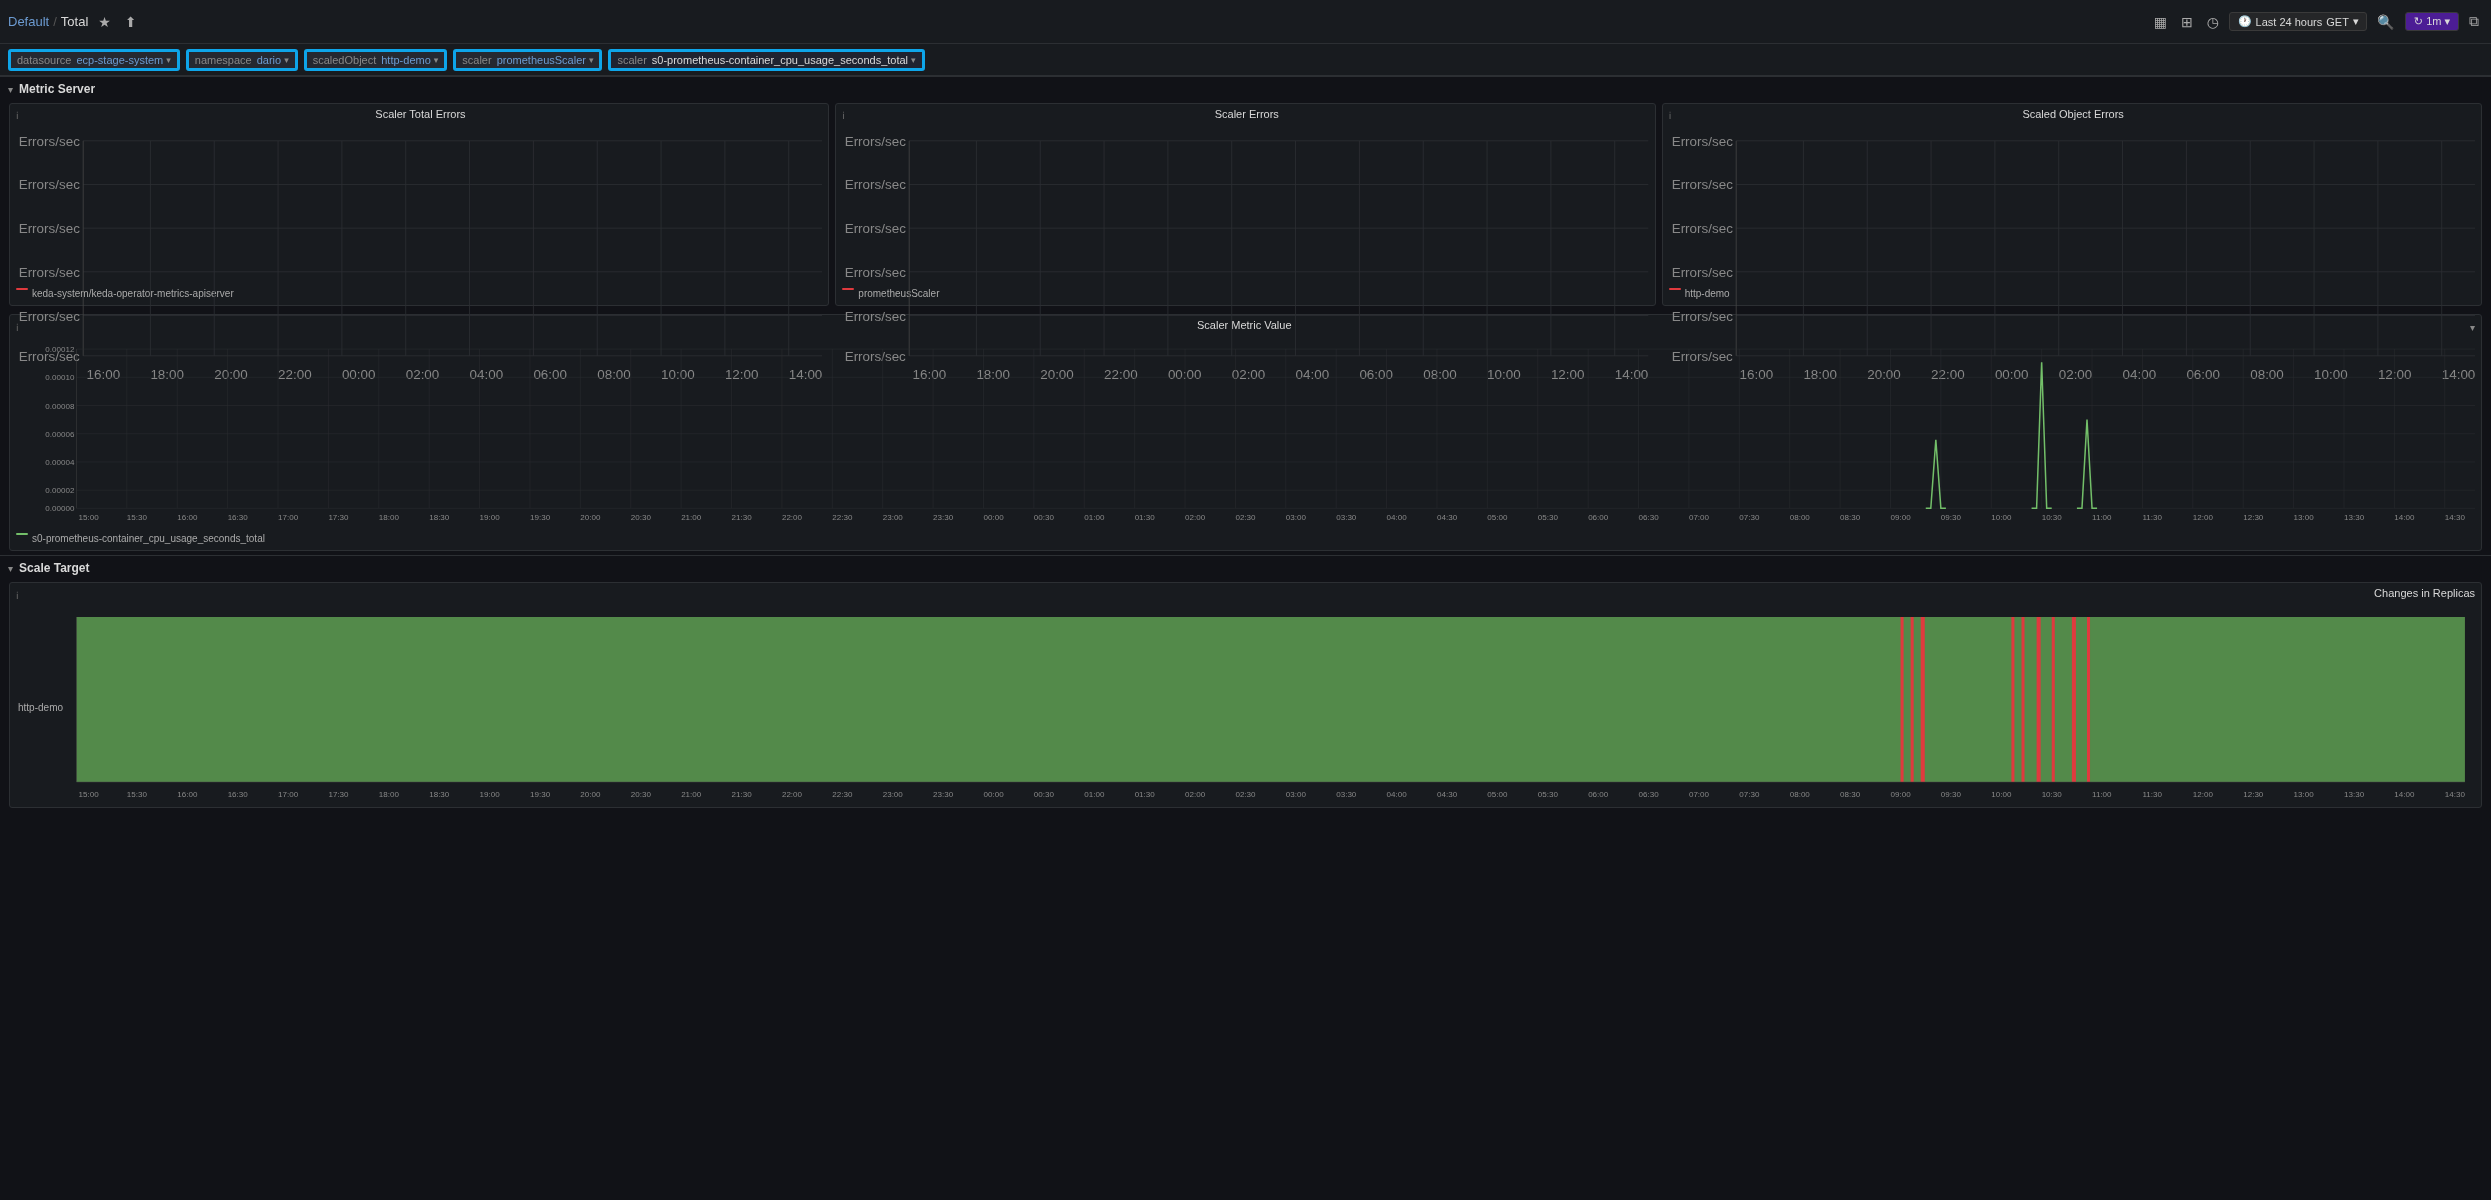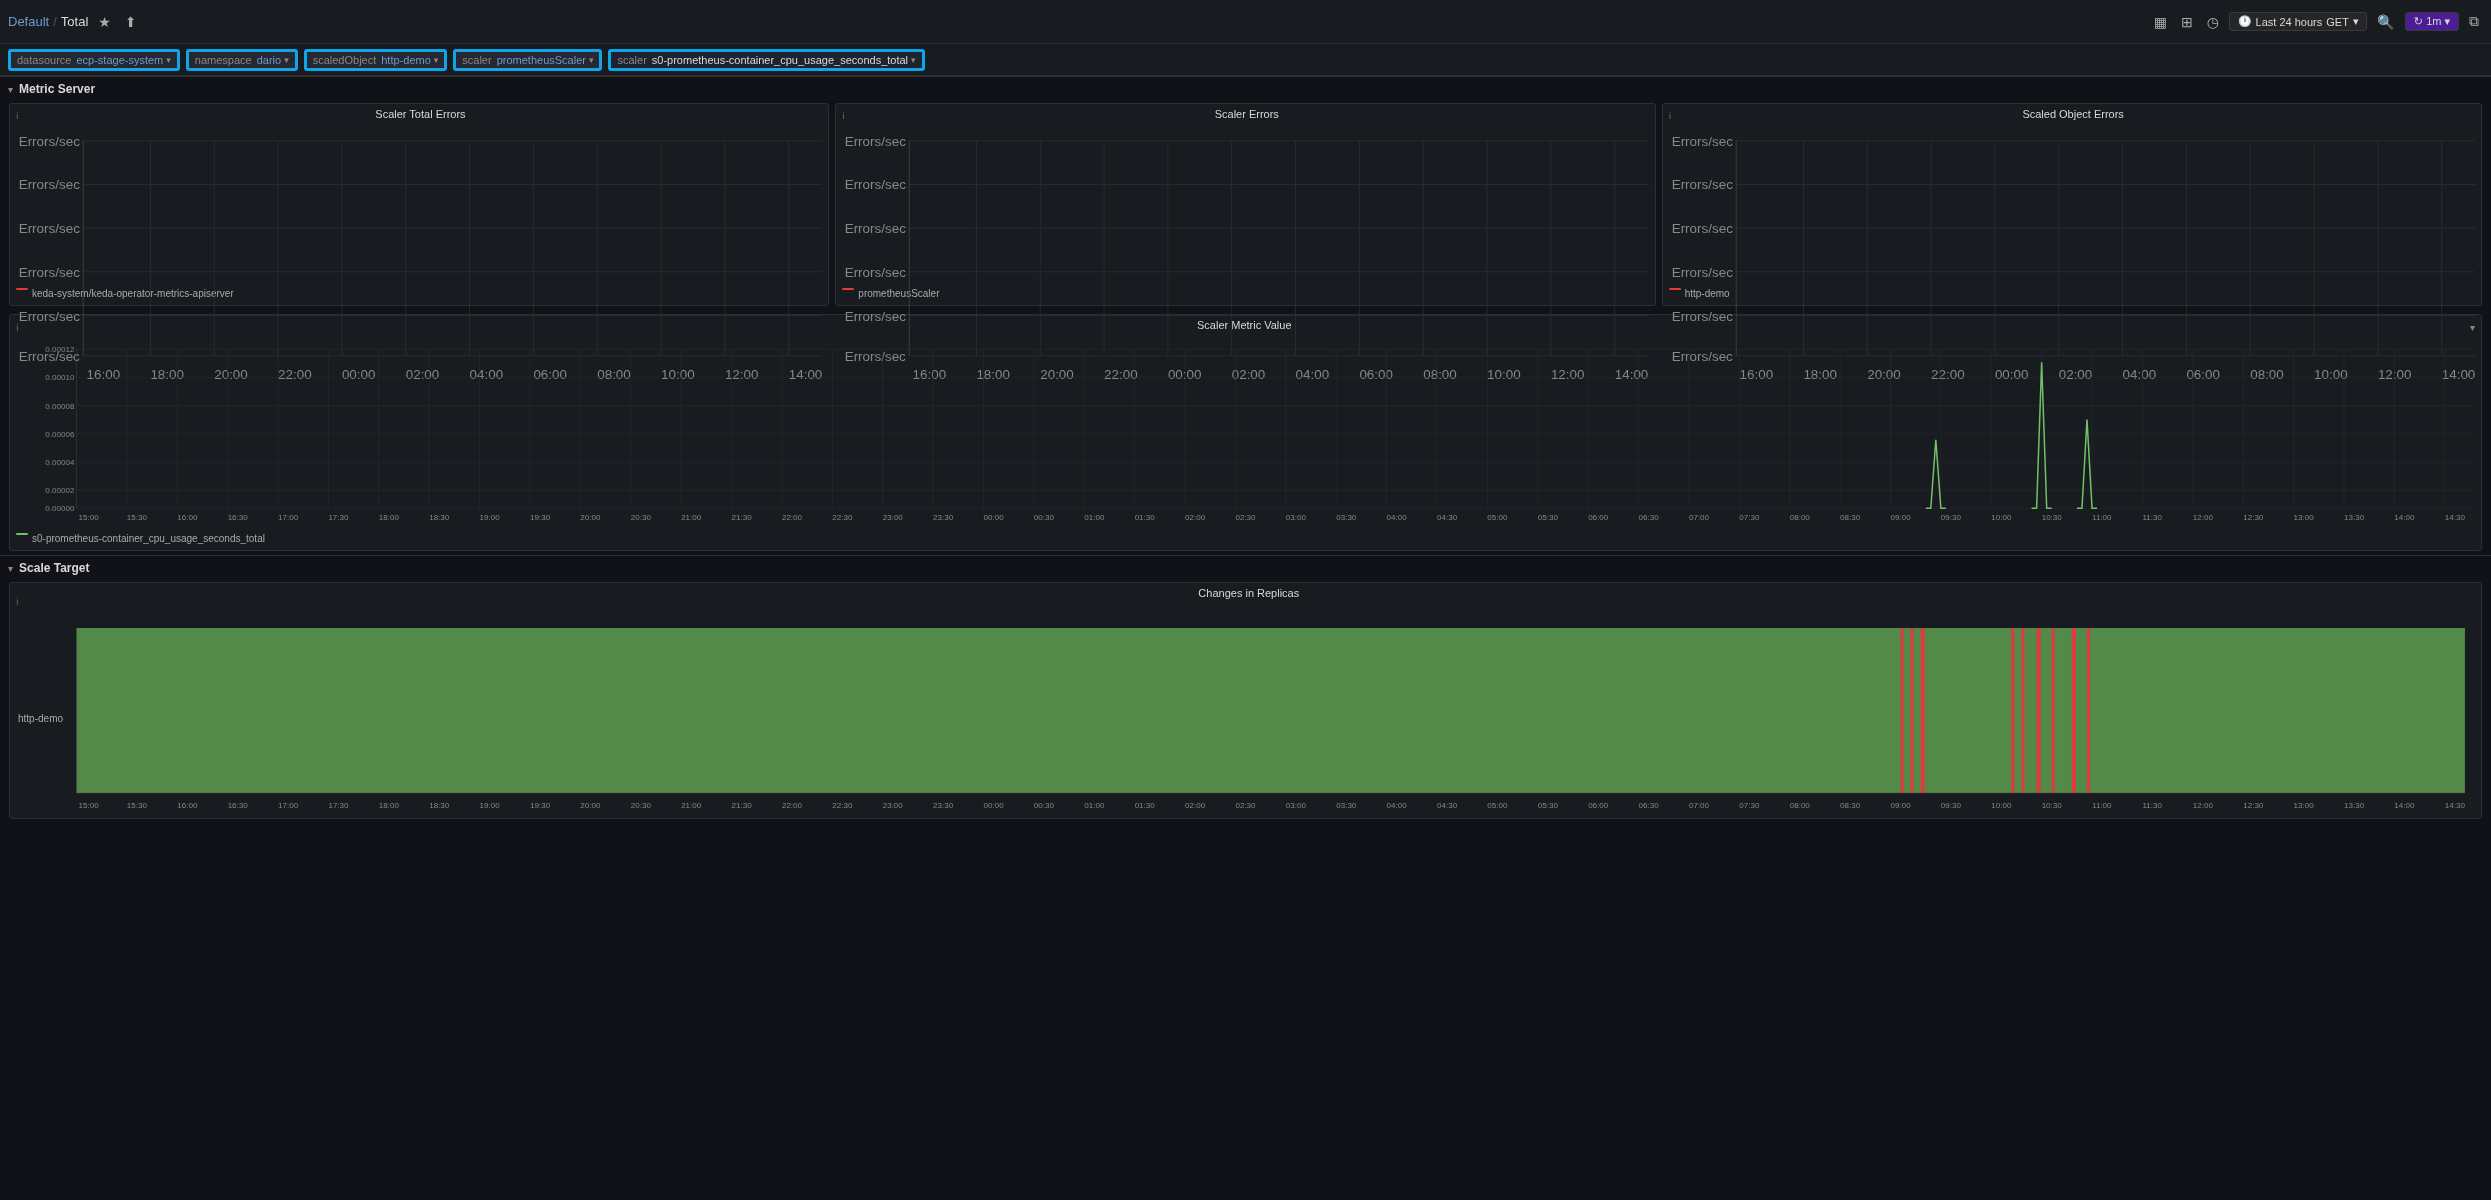--- a/index.html
+++ b/index.html
@@ -184,24 +184,24 @@
 
     
     .scale-panel {
       background: #181b1f;
       border: 1px solid #2c2f33;
       border-radius: 3px;
       margin: 4px 9px;
       padding: 4px 6px 0 6px;
     }
     .scale-panel .panel-title {
-      text-align: center;
+      text-align: right;
       font-size: 11px;
       color: #d9d9d9;
-      margin-bottom: 15px;
+      margin-bottom: 4px;
     }
     .replica-y-label {
       position: absolute;
       left: 2px;
       top: 50%;
       transform: translateY(-50%);
       font-size: 10px;
       color: #aaa;
       writing-mode: horizontal-tb;
     }

